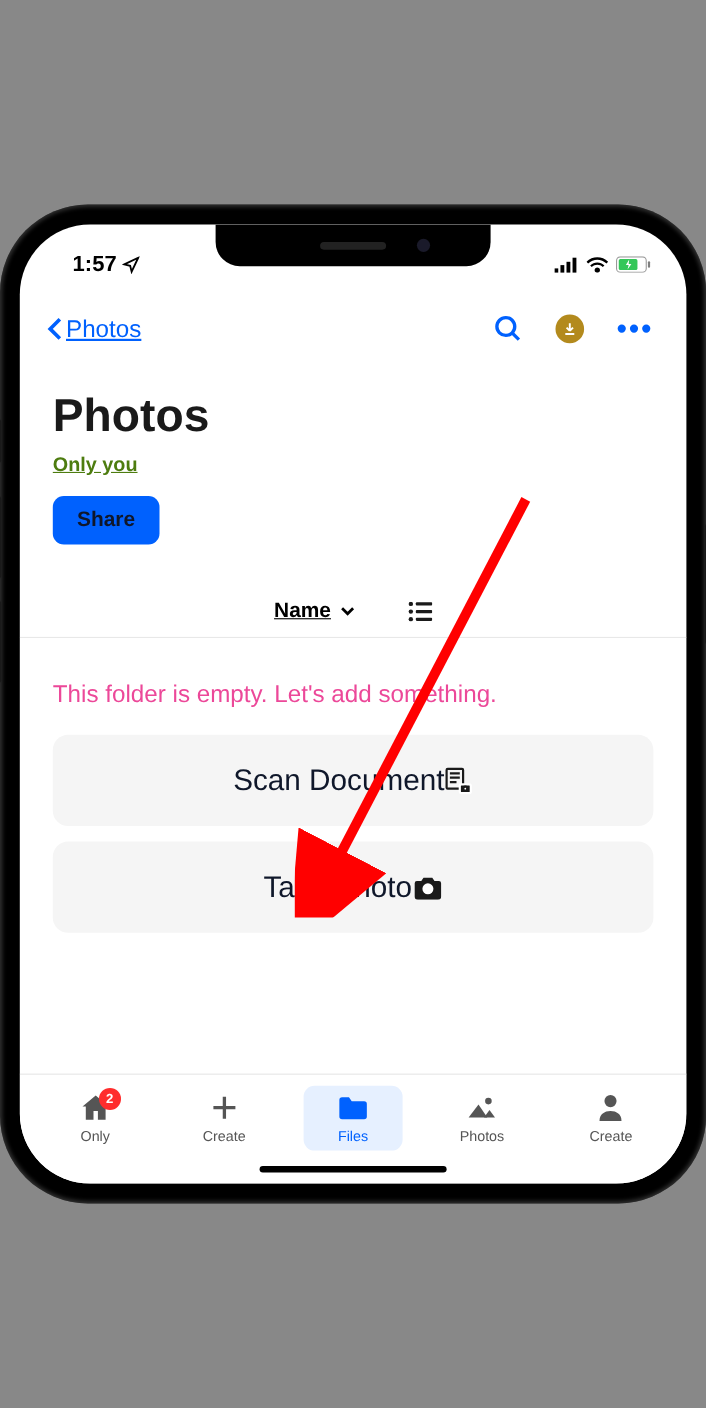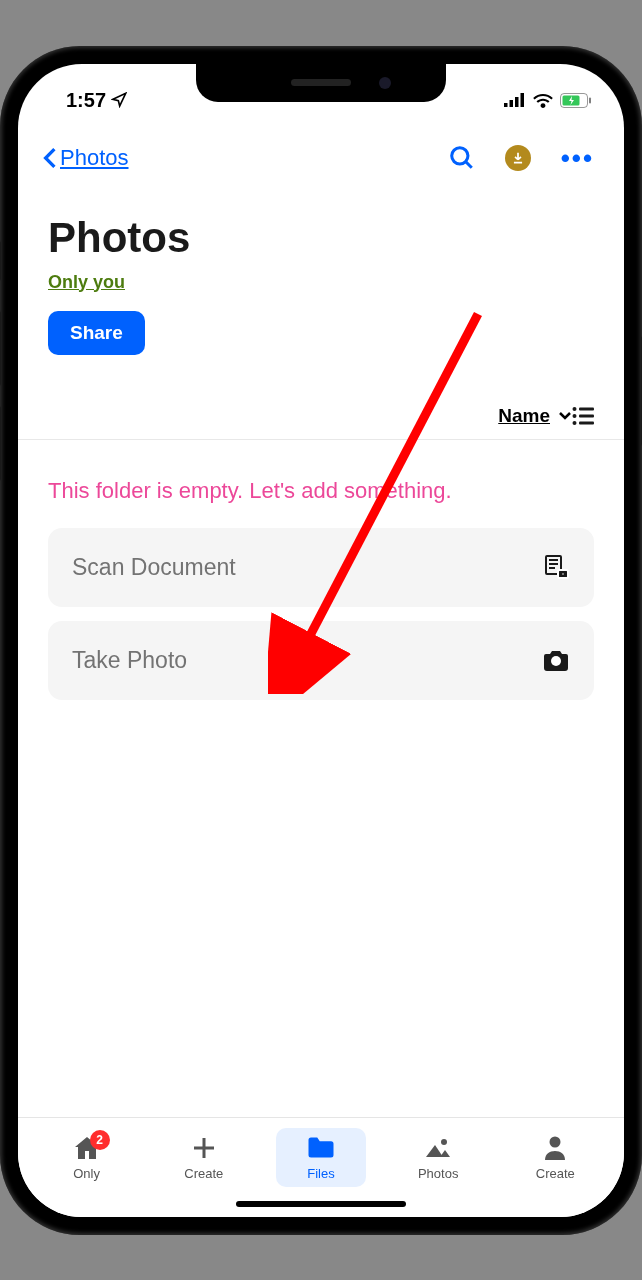--- a/index.html
+++ b/index.html
@@ -11,21 +11,21 @@
     body {
       font-family: -apple-system, BlinkMacSystemFont, "Segoe UI", Helvetica, Arial, sans-serif;
       background: #888;
       display: flex;
       justify-content: center;
       align-items: center;
       min-height: 1280px;
     }
     .phone-frame {
       width: 642px;
-      height: 1189px;
+      height: 908px;
       background: #000;
       border-radius: 80px;
       padding: 18px;
       position: relative;
       box-shadow: inset 0 0 4px 2px rgba(100,100,100,0.5);
     }
     .phone-inner {
       width: 100%;
       height: 100%;
       background: #fff;
@@ -131,36 +131,37 @@
     }
     .access-text {
       font-size: 18px;
       color: #4d7c0f;
       text-decoration: underline;
       margin-top: 10px;
       font-weight: 600;
     }
     .share-btn {
       background: #0061fe;
-      color: #ffffff;
+      color: #0f172a;
       border: none;
       border-radius: 10px;
       padding: 11px 22px;
       font-size: 19px;
       font-weight: 600;
       margin-top: 18px;
     }
     .sort-row {
       display: flex;
-      justify-content: flex-end;
+      justify-content: center;
       align-items: center;
       padding: 0 30px;
       margin-top: 50px;
       padding-bottom: 12px;
       border-bottom: 1px solid #e8e8e8;
+      gap: 48px;
     }
     .sort-label {
       font-size: 19px;
       font-weight: 600;
       text-decoration: underline;
       display: flex;
       align-items: center;
       gap: 8px;
     }
     .empty-text {
@@ -172,24 +173,24 @@
       padding: 0 30px;
       display: flex;
       flex-direction: column;
       gap: 14px;
     }
     .action-item {
       background: #f5f5f5;
       border-radius: 14px;
       padding: 26px 24px;
       display: flex;
-      justify-content: space-between;
-      align-items: center;
-      font-size: 23px;
-      color: #737373;
+      justify-content: center;
+      align-items: center;
+      font-size: 27px;
+      color: #0f172a;
     }
     .tab-bar {
       position: absolute;
       bottom: 0;
       left: 0;
       right: 0;
       border-top: 1px solid #e5e5e5;
       display: flex;
       justify-content: space-around;
       padding: 10px 10px 30px 10px;

